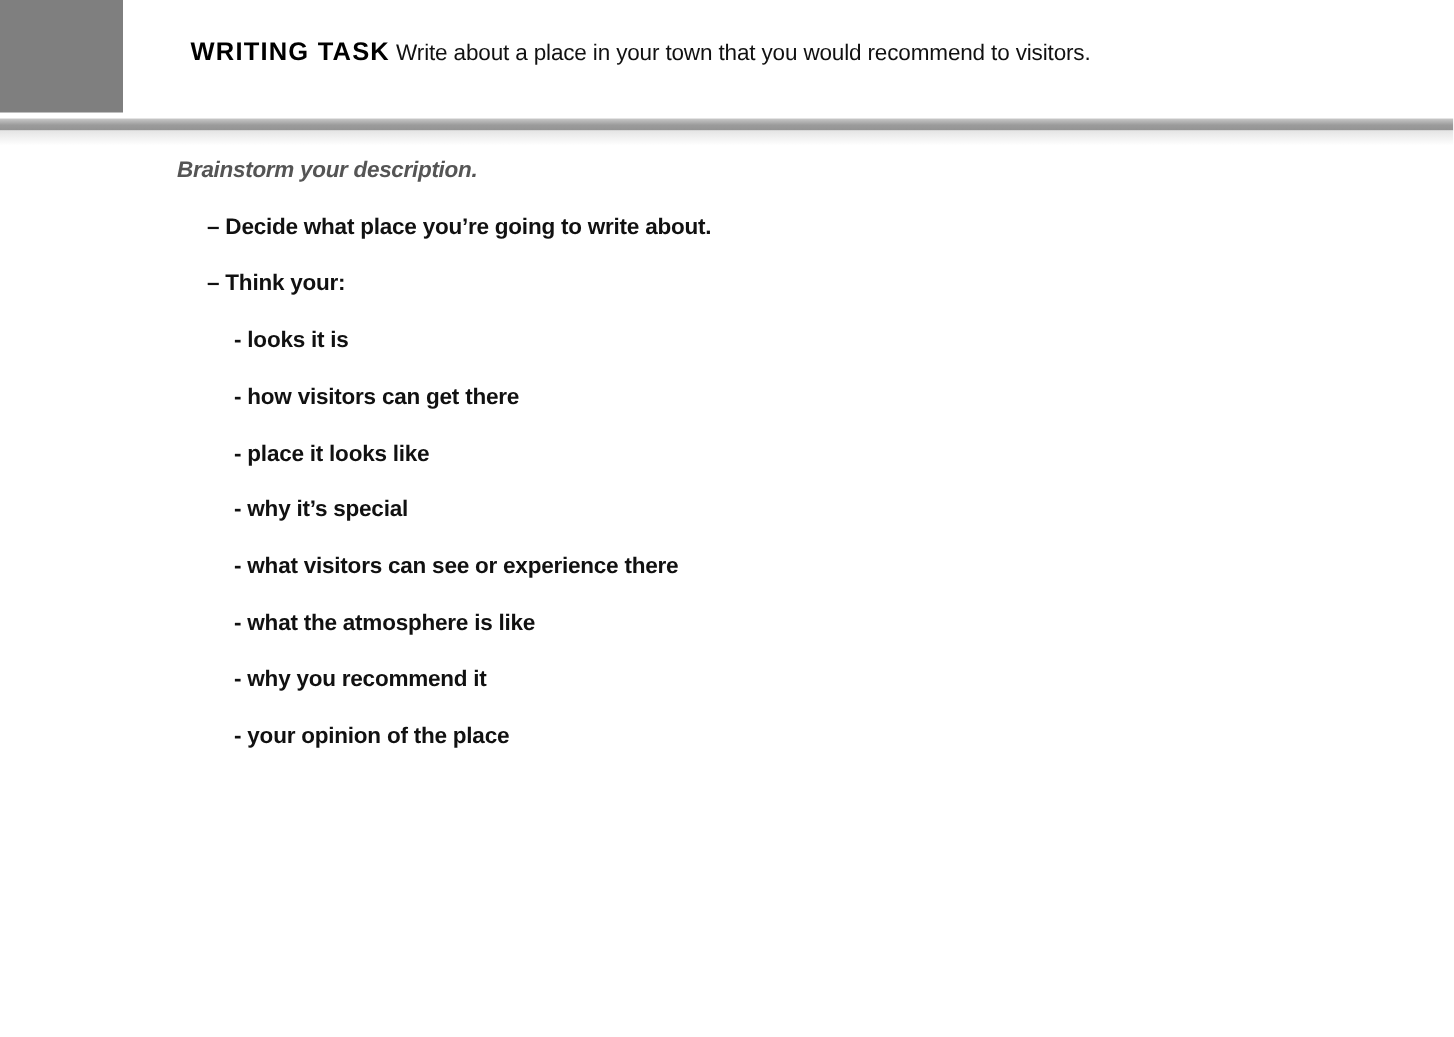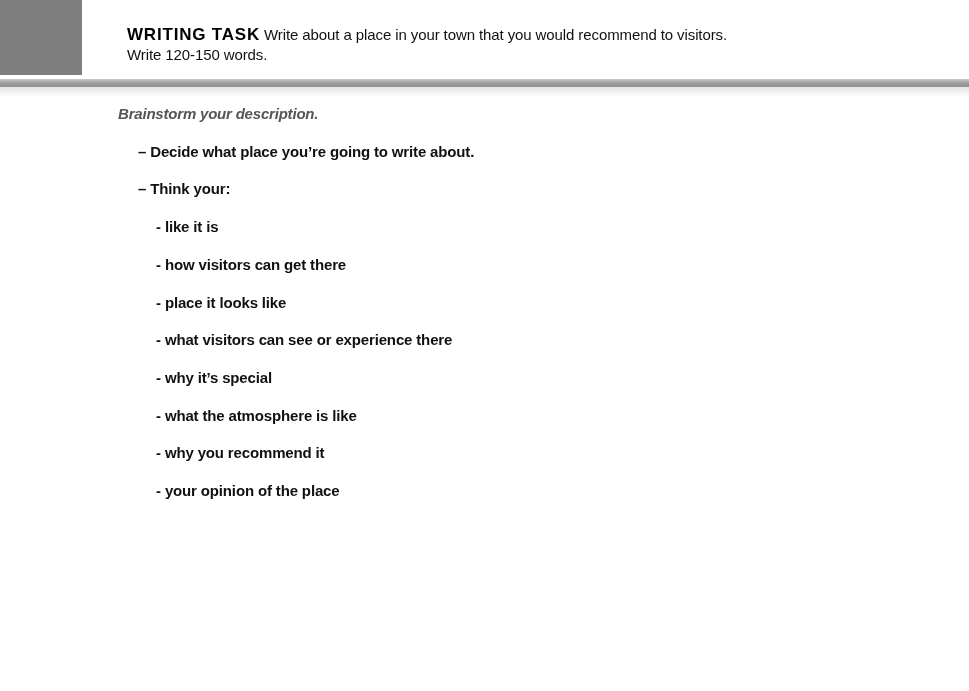--- a/index.html
+++ b/index.html
@@ -91,21 +91,20 @@
 </head>
 <body>
 
 <div class="page">
 
   <header>
     <div class="gray-square"></div>
     <div class="header-text">
       <span class="task-label">WRITING TASK</span>
       <span>Write about a place in your town that you would recommend to visitors.</span>
-      <div>Write 120-150 words.</div>
     </div>
   </header>
 
   <div class="divider-bar"></div>
   <div class="divider-shadow"></div>
 
   <main class="brainstorm">
     <h2 class="line section-heading">Brainstorm your description.</h2>
 
     <div class="line step">
@@ -113,41 +112,41 @@
       <span>Decide what place you’re going to write about.</span>
     </div>
 
     <div class="line step">
       <span class="marker">–</span>
       <span>Think your:</span>
     </div>
 
     <div class="line sub-point">
       <span class="marker">-</span>
-      <span>like it is</span>
+      <span>looks it is</span>
     </div>
 
     <div class="line sub-point">
       <span class="marker">-</span>
       <span>how visitors can get there</span>
     </div>
 
     <div class="line sub-point">
       <span class="marker">-</span>
       <span>place it looks like</span>
     </div>
 
     <div class="line sub-point">
       <span class="marker">-</span>
-      <span>what visitors can see or experience there</span>
+      <span>why it’s special</span>
     </div>
 
     <div class="line sub-point">
       <span class="marker">-</span>
-      <span>why it’s special</span>
+      <span>what visitors can see or experience there</span>
     </div>
 
     <div class="line sub-point">
       <span class="marker">-</span>
       <span>what the atmosphere is like</span>
     </div>
 
     <div class="line sub-point">
       <span class="marker">-</span>
       <span>why you recommend it</span>

